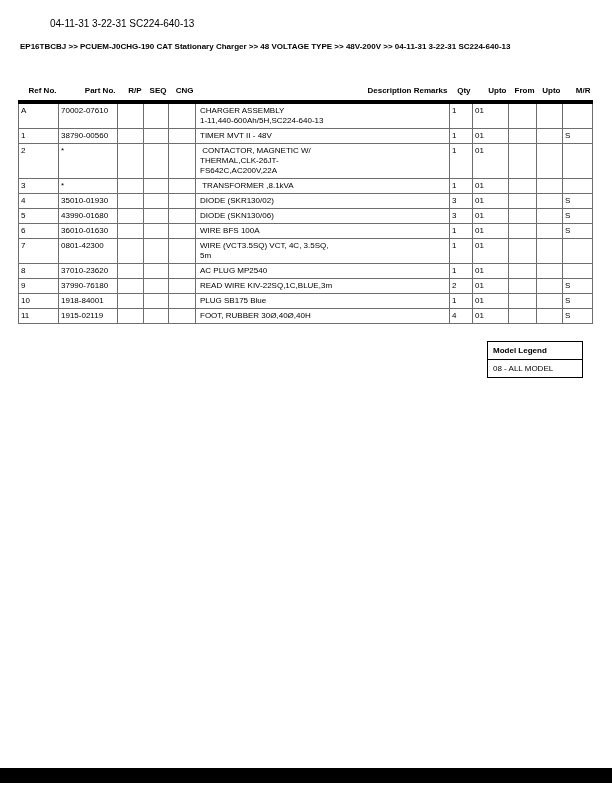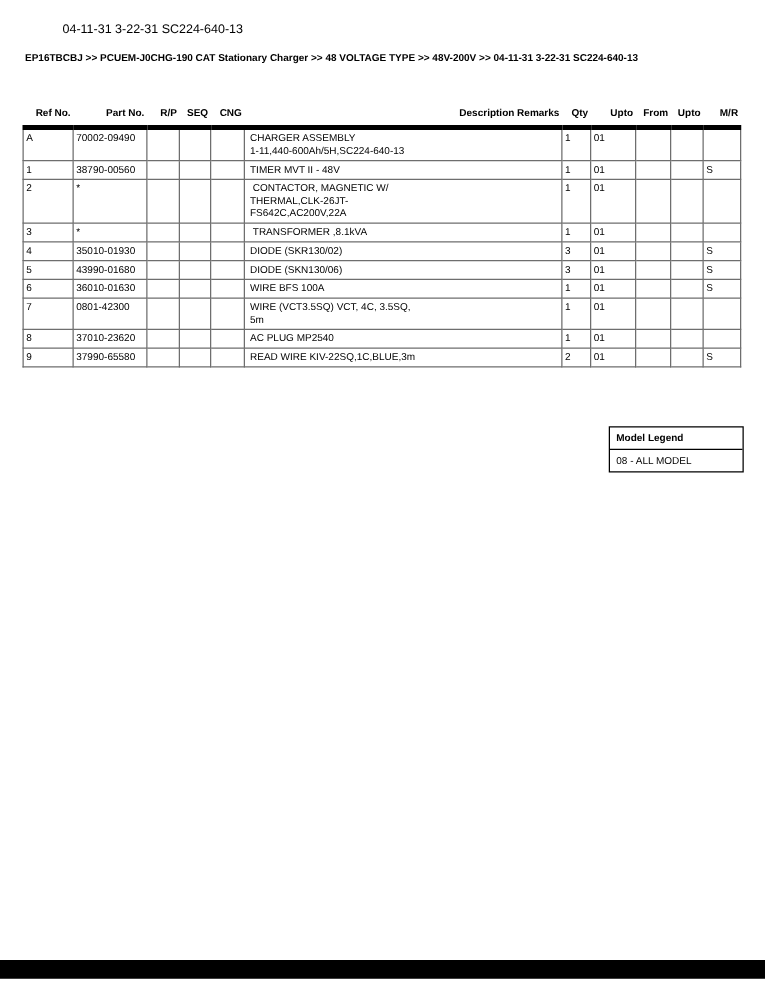--- a/index.html
+++ b/index.html
@@ -25,21 +25,21 @@
     text-align:right; font-weight:bold; font-size:8px;
     padding:2px 2px 5px 2px; border:none; border-bottom:4px solid #000;
     overflow:hidden; white-space:nowrap;
   }
   table.parts tbody td {
     border:1px solid #6e6e6e; vertical-align:top;
     padding:2px 2px; line-height:10px; overflow:hidden;
   }
   table.parts tbody td.desc { white-space:pre-wrap; padding-left:4px; }
   .legend {
-    position:absolute; left:487px; top:341px; width:108px;
+    position:absolute; left:487px; top:341px; width:96px;
     border:1px solid #000; font-size:8px; background:#fff;
   }
   .legend .legend-title {
     font-weight:bold; padding:4px 5px; border-bottom:1px solid #000;
   }
   .legend .legend-entry { padding:4px 5px; }
   .footer-bar {
     position:absolute; left:0; bottom:9px; width:612px; height:15px;
     background:#000;
   }
@@ -75,21 +75,21 @@
         <th>Qty</th>
         <th>Upto</th>
         <th>From</th>
         <th>Upto</th>
         <th>M/R</th>
       </tr>
   </thead>
   <tbody>
       <tr>
         <td>A</td>
-        <td>70002-09490</td>
+        <td>70002-07610</td>
         <td></td>
         <td></td>
         <td></td>
         <td class="desc">CHARGER ASSEMBLY
 1-11,440-600Ah/5H,SC224-640-13</td>
         <td>1</td>
         <td>01</td>
         <td></td>
         <td></td>
         <td></td>
@@ -196,26 +196,52 @@
         <td></td>
         <td class="desc">AC PLUG MP2540</td>
         <td>1</td>
         <td>01</td>
         <td></td>
         <td></td>
         <td></td>
       </tr>
       <tr>
         <td>9</td>
-        <td>37990-65580</td>
+        <td>37990-76180</td>
         <td></td>
         <td></td>
         <td></td>
         <td class="desc">READ WIRE KIV-22SQ,1C,BLUE,3m</td>
         <td>2</td>
+        <td>01</td>
+        <td></td>
+        <td></td>
+        <td>S</td>
+      </tr>
+      <tr>
+        <td>10</td>
+        <td>1918-84001</td>
+        <td></td>
+        <td></td>
+        <td></td>
+        <td class="desc">PLUG SB175 Blue</td>
+        <td>1</td>
+        <td>01</td>
+        <td></td>
+        <td></td>
+        <td>S</td>
+      </tr>
+      <tr>
+        <td>11</td>
+        <td>1915-02119</td>
+        <td></td>
+        <td></td>
+        <td></td>
+        <td class="desc">FOOT, RUBBER 30Ø,40Ø,40H</td>
+        <td>4</td>
         <td>01</td>
         <td></td>
         <td></td>
         <td>S</td>
       </tr>
     </tbody>
 </table>
 
 <div class="legend">
   <div class="legend-title">Model Legend</div>

